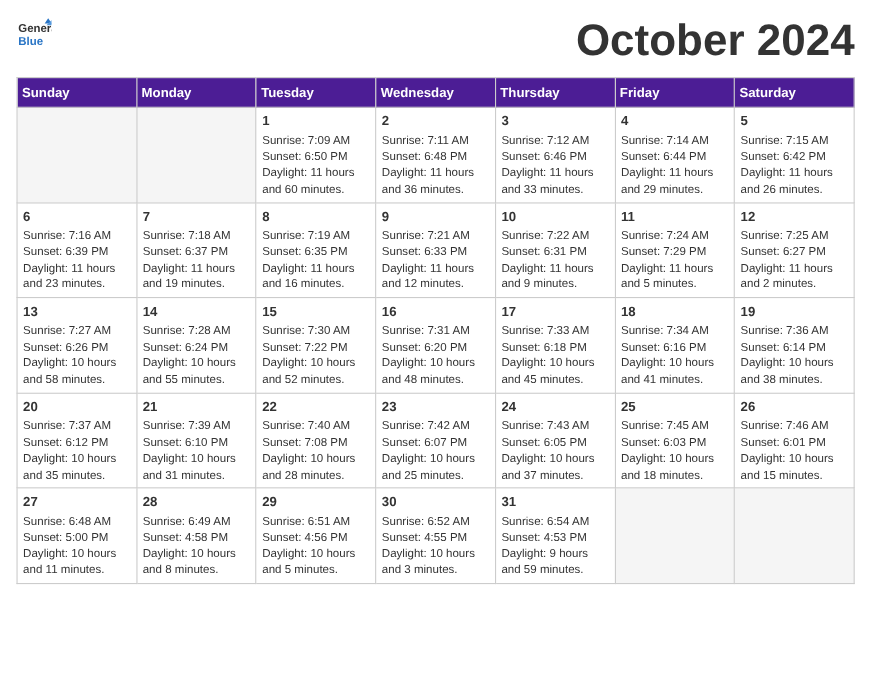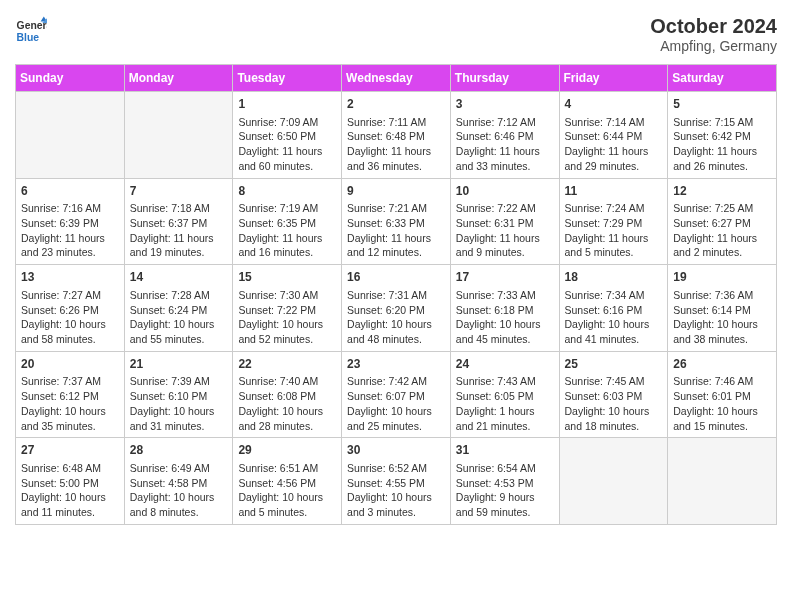--- a/index.html
+++ b/index.html
@@ -22,35 +22,35 @@
       gap: 4px;
     }
     .logo-icon {
       width: 32px;
       height: 32px;
     }
     .title-block {
       text-align: right;
     }
     .month-title {
-      font-size: 20px;
+      font-size: 40px;
       font-weight: bold;
       color: #333;
     }
     .subtitle {
       font-size: 14px;
       color: #555;
     }
     table {
       width: 100%;
       border-collapse: collapse;
       font-size: 11px;
     }
     thead tr th {
-      background-color: #d946ef;
+      background-color: #4c1d95;
       color: #fff;
       padding: 6px 4px;
       text-align: left;
       font-size: 12px;
       font-weight: bold;
       border: 1px solid #ccc;
     }
     tbody tr td {
       border: 1px solid #ccc;
       vertical-align: top;
@@ -78,21 +78,20 @@
   <div class="logo">
     <svg class="logo-icon" viewBox="0 0 40 40">
       <text x="2" y="18" font-size="13" font-weight="bold" fill="#333">General</text>
       <text x="2" y="32" font-size="13" font-weight="bold" fill="#2874c5">Blue</text>
       <polygon points="32,8 40,8 36,2" fill="#2874c5"></polygon>
       <polygon points="34,10 40,10 40,4" fill="#5599dd"></polygon>
     </svg>
   </div>
   <div class="title-block">
     <div class="month-title">October 2024</div>
-    <div class="subtitle">Ampfing, Germany</div>
   </div>
 </div>
 
 <table>
   <thead>
     <tr id="days-header">
         <th>Sunday</th>
         <th>Monday</th>
         <th>Tuesday</th>
         <th>Wednesday</th>
@@ -233,34 +232,34 @@
         </td>
         <td>
           <span class="day-num">21</span>
           <div>Sunrise: 7:39 AM</div>
           <div>Sunset: 6:10 PM</div>
           <div>Daylight: 10 hours and 31 minutes.</div>
         </td>
         <td>
           <span class="day-num">22</span>
           <div>Sunrise: 7:40 AM</div>
-          <div>Sunset: 6:08 PM</div>
+          <div>Sunset: 7:08 PM</div>
           <div>Daylight: 10 hours and 28 minutes.</div>
         </td>
         <td>
           <span class="day-num">23</span>
           <div>Sunrise: 7:42 AM</div>
           <div>Sunset: 6:07 PM</div>
           <div>Daylight: 10 hours and 25 minutes.</div>
         </td>
         <td>
           <span class="day-num">24</span>
           <div>Sunrise: 7:43 AM</div>
           <div>Sunset: 6:05 PM</div>
-          <div>Daylight: 1 hours and 21 minutes.</div>
+          <div>Daylight: 10 hours and 37 minutes.</div>
         </td>
         <td>
           <span class="day-num">25</span>
           <div>Sunrise: 7:45 AM</div>
           <div>Sunset: 6:03 PM</div>
           <div>Daylight: 10 hours and 18 minutes.</div>
         </td>
         <td>
           <span class="day-num">26</span>
           <div>Sunrise: 7:46 AM</div>

